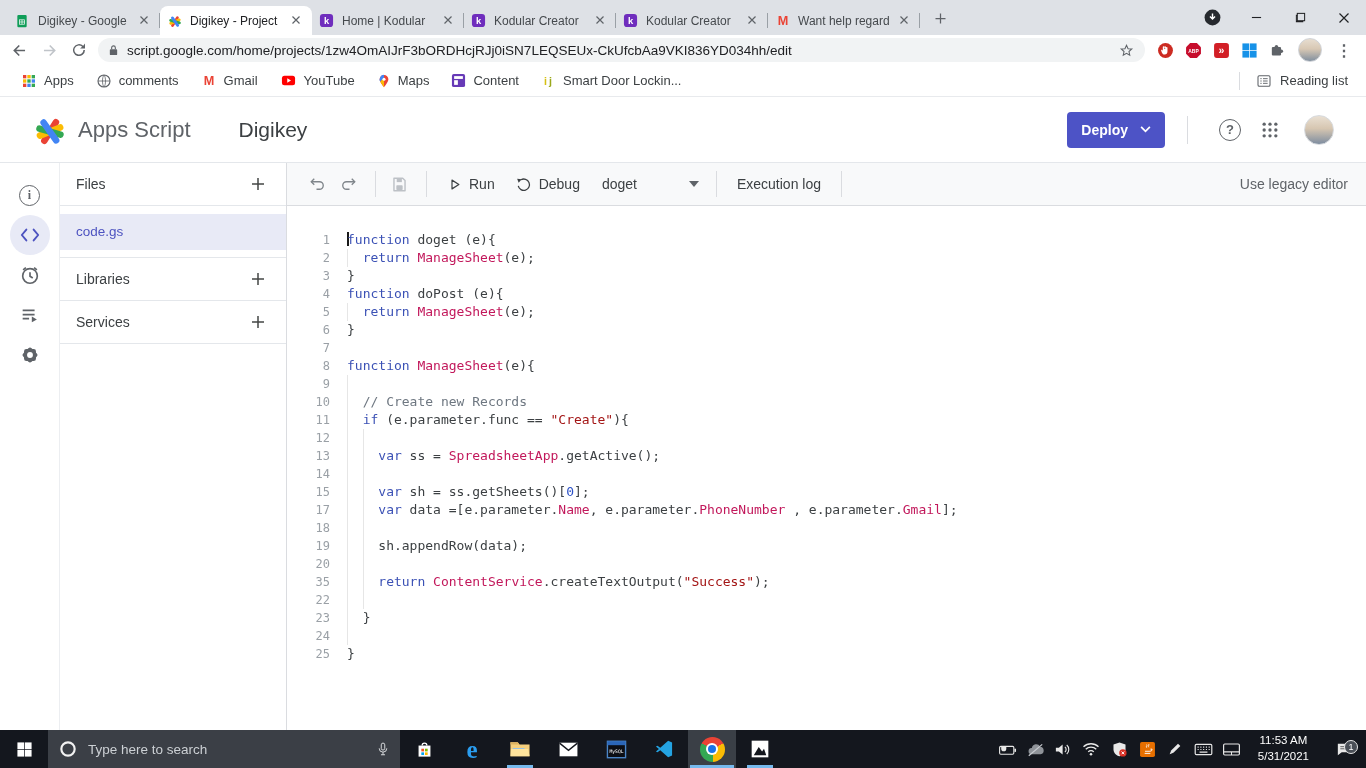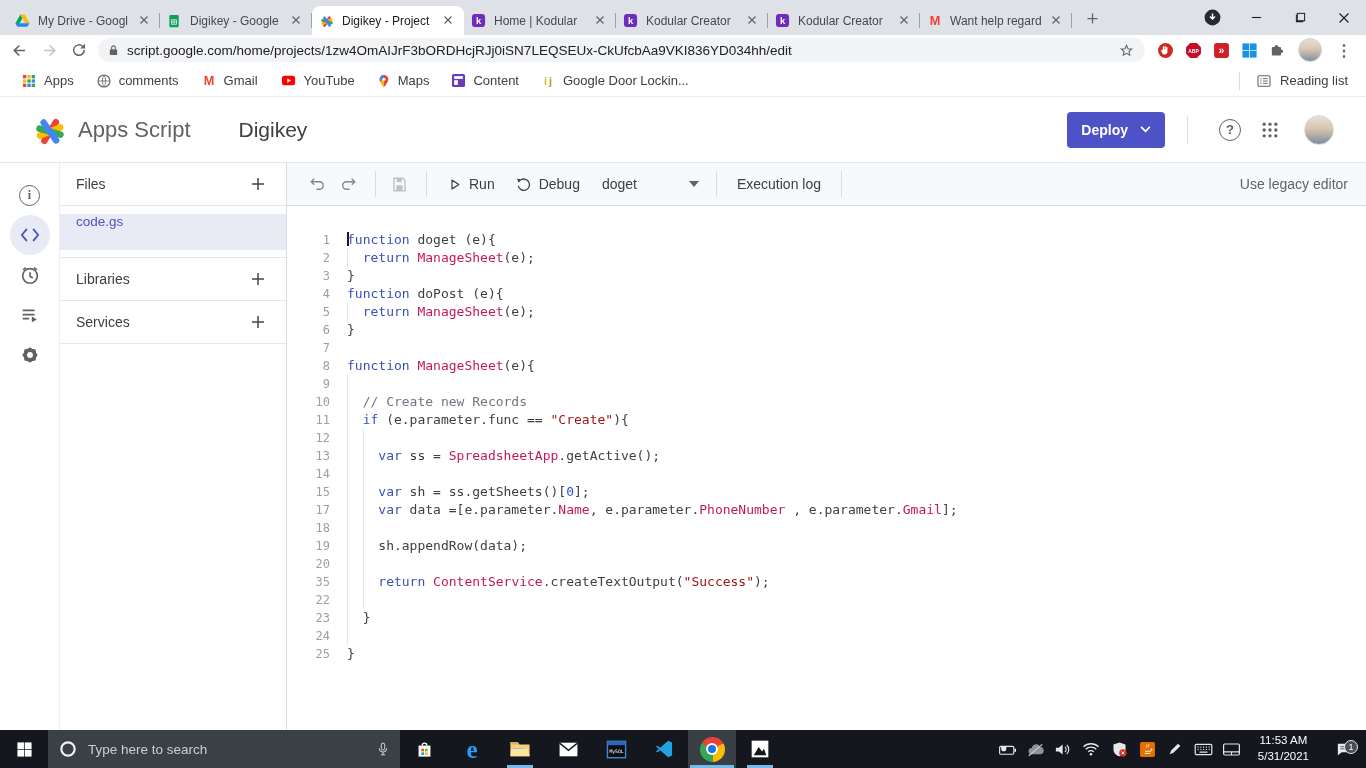--- a/index.html
+++ b/index.html
@@ -54,21 +54,21 @@
   
   .workspace{display:flex;height:567px;background:#fff}
   .rail{width:60px;border-right:1px solid #eceef1;padding-top:12px;display:flex;flex-direction:column;align-items:center;flex:none}
   .rail-item{width:40px;height:40px;display:flex;align-items:center;justify-content:center;border-radius:50%}
   .rail-item.active{background:#e8eaf6}
   .info-circle{width:21px;height:21px;border:1.7px solid #5f6368;border-radius:50%;display:flex;align-items:center;justify-content:center;font-size:12px;font-style:normal;font-weight:bold;color:#5f6368;font-family:"Liberation Serif",serif}
   .files-panel{width:227px;border-right:1px solid #dadce0;flex:none}
   .panel-row{height:43px;display:flex;align-items:center;padding:0 16px;border-bottom:1px solid #e4e7eb}
   .panel-label{font-size:14px;color:#3c4043}
   .panel-plus{margin-left:auto;width:24px;height:24px;display:flex;align-items:center;justify-content:center}
-  .file-item{height:36px;margin-top:8px;display:flex;padding:0 16px;background:var(--selbg);border-bottom:1px solid transparent}
+  .file-item{height:36px;margin-top:8px;display:flex;align-items:center;padding:0 16px;background:var(--selbg);border-bottom:1px solid transparent}
   .file-item .panel-label{color:var(--accent2);font-size:13.5px}
   .file-sep{height:8px;border-bottom:1px solid #e4e7eb}
 
   
   .editor-col{flex:1;display:flex;flex-direction:column;min-width:0}
   .ed-toolbar{height:43px;background:#f8f9fa;border-bottom:1px solid #dadce0;display:flex;align-items:center;padding:0 18px;flex:none}
   .tb-ic{width:26px;height:26px;display:flex;align-items:center;justify-content:center;margin-right:4px}
   .tb-vd{width:1px;height:26px;background:#dadce0;margin:0 10px}
   .tb-btn{display:flex;align-items:center;gap:7px;padding:0 10px;height:32px;font-size:14px;color:#3c4043}
   .fn-select{display:flex;align-items:center;gap:0;padding:0 6px 0 12px;height:32px}
@@ -101,35 +101,20 @@
 </style>
 </head>
 <body>
 
 <div class="screen">
 
   <div class="tabbar">
     <div class="tab-strip">
         <div class="tab">
           <span class="fav">
-            <svg width="15" height="15" viewBox="0 0 24 24">
-              <polygon points="8.5,2.5 0.8,16.5 4.2,22 12,8.5" fill="#00ac47"></polygon>
-              <polygon points="15.5,2.5 8.5,2.5 16.5,16.5 23.2,16.5" fill="#ffba00"></polygon>
-              <polygon points="0.8,16.5 4.2,22 19.8,22 23.2,16.5" fill="#2684fc"></polygon>
-            </svg>
-          </span>
-          <span class="tab-title">My Drive - Googl</span>
-          <span class="tab-close">
-            <svg width="14" height="14" viewBox="0 0 16 16">
-              <path d="M4 4l8 8M12 4l-8 8" stroke="#5f6368" stroke-width="1.4"></path>
-            </svg>
-          </span>
-        </div>
-        <div class="tab">
-          <span class="fav">
             <svg width="14" height="16" viewBox="0 0 24 24">
               <rect x="4" y="1.5" width="16" height="21" rx="2" fill="#0f9d58"></rect>
               <rect x="7.5" y="10" width="9" height="7.5" fill="none" stroke="#fff" stroke-width="1.2"></rect>
               <path d="M7.5 13.7h9M12 10v7.5" stroke="#fff" stroke-width="1.2"></path>
             </svg>
           </span>
           <span class="tab-title">Digikey - Google</span>
           <span class="tab-close">
             <svg width="14" height="14" viewBox="0 0 16 16">
               <path d="M4 4l8 8M12 4l-8 8" stroke="#5f6368" stroke-width="1.4"></path>
@@ -375,21 +360,21 @@
           </span>
           <span class="bm-label">Content</span>
         </span>
         <span class="bm">
           <span style="display:flex">
             <svg width="15" height="16" viewBox="0 0 24 24">
               <text x="7" y="18" text-anchor="middle" font-size="17" font-weight="bold" fill="#d6c012" font-family="Liberation Sans,sans-serif">i</text>
               <text x="15" y="18" text-anchor="middle" font-size="17" font-weight="bold" fill="#9aa81c" font-family="Liberation Sans,sans-serif">j</text>
             </svg>
           </span>
-          <span class="bm-label">Google Door Lockin...</span>
+          <span class="bm-label">Smart Door Lockin...</span>
         </span>
       </div>
     <div class="reading">
       <span class="vd"></span>
       <span>
           <svg width="16" height="16" viewBox="0 0 24 24">
             <rect x="3" y="4" width="18" height="16" rx="2" fill="none" stroke="#5f6368" stroke-width="1.6"></rect>
             <path d="M6.5 8.5h2M10.5 8.5h7M6.5 12h2M10.5 12h7M6.5 15.5h2M10.5 15.5h7" stroke="#5f6368" stroke-width="1.4"></path>
           </svg>
         </span>

